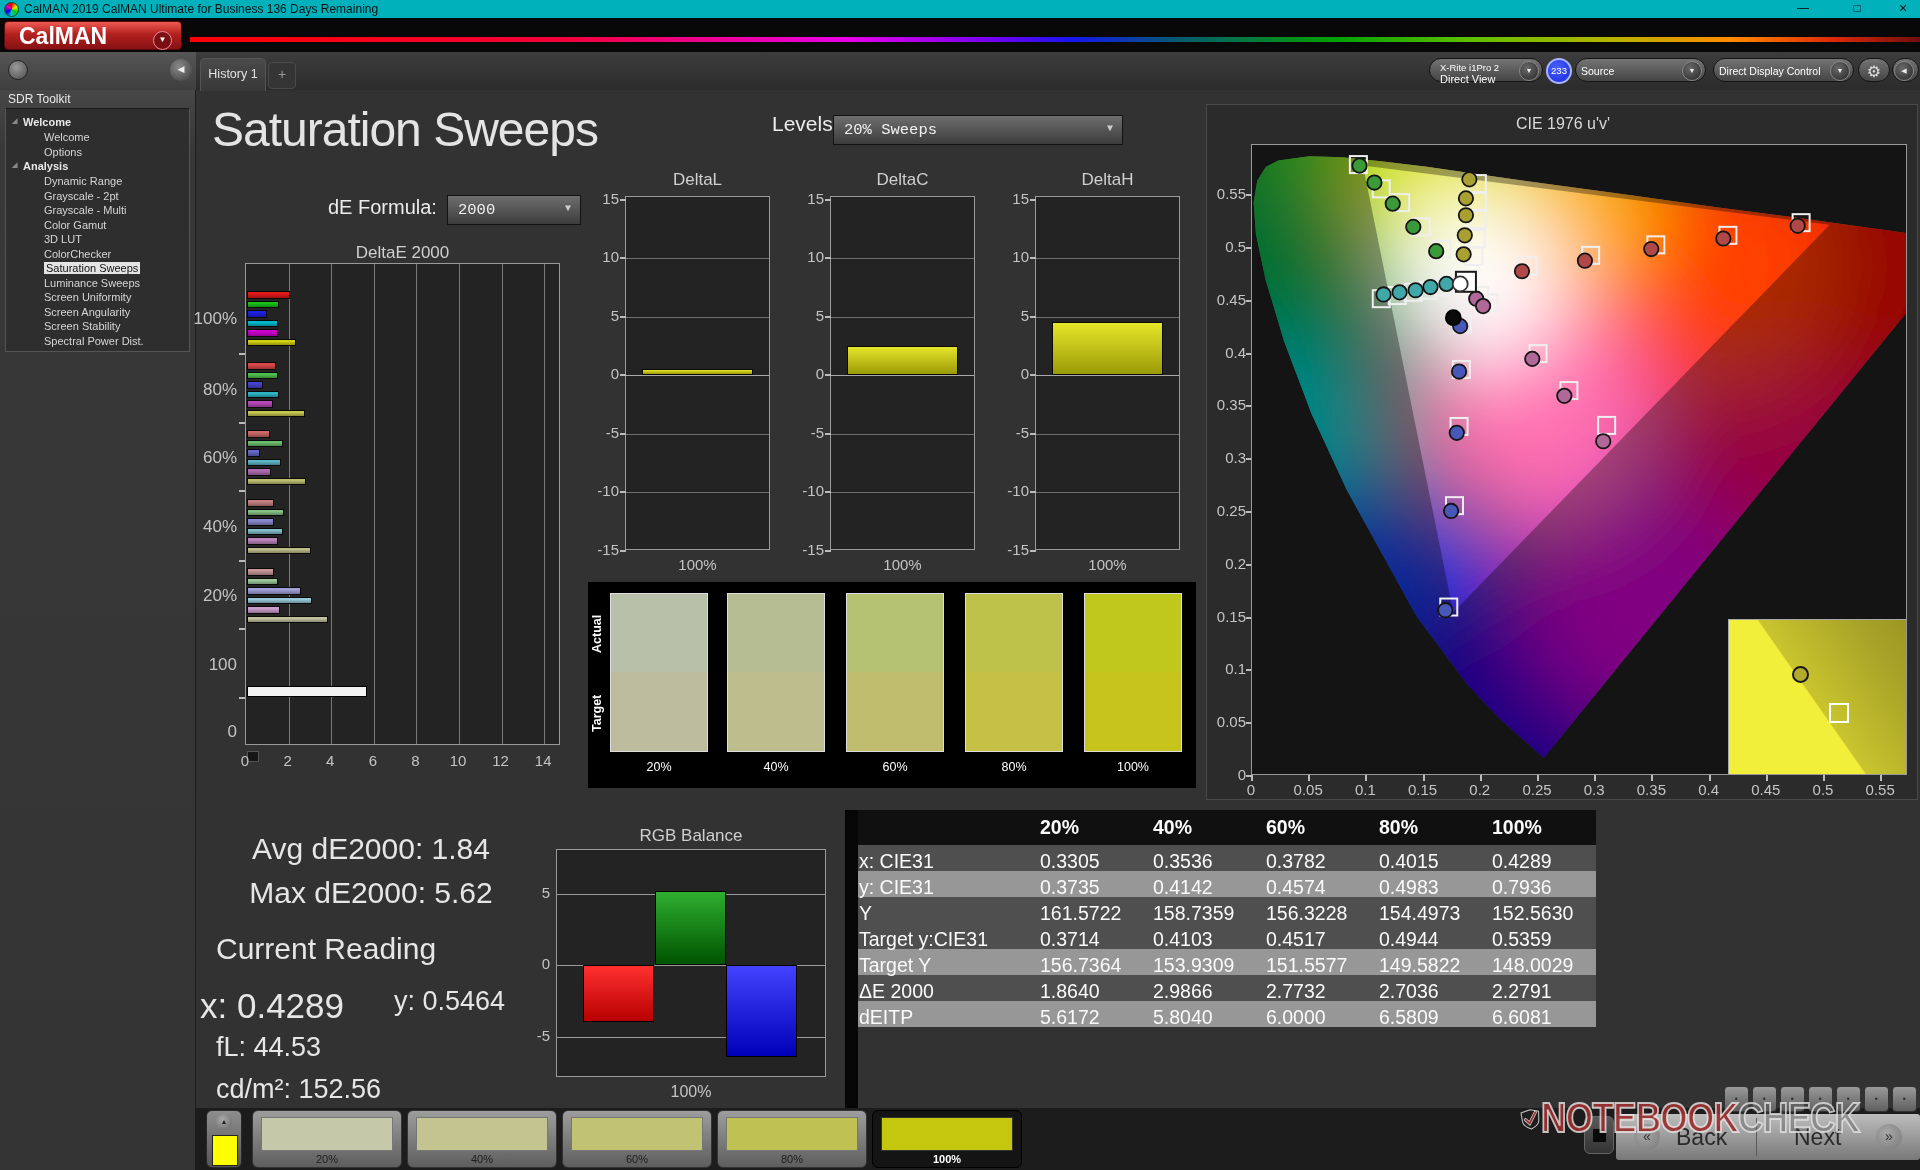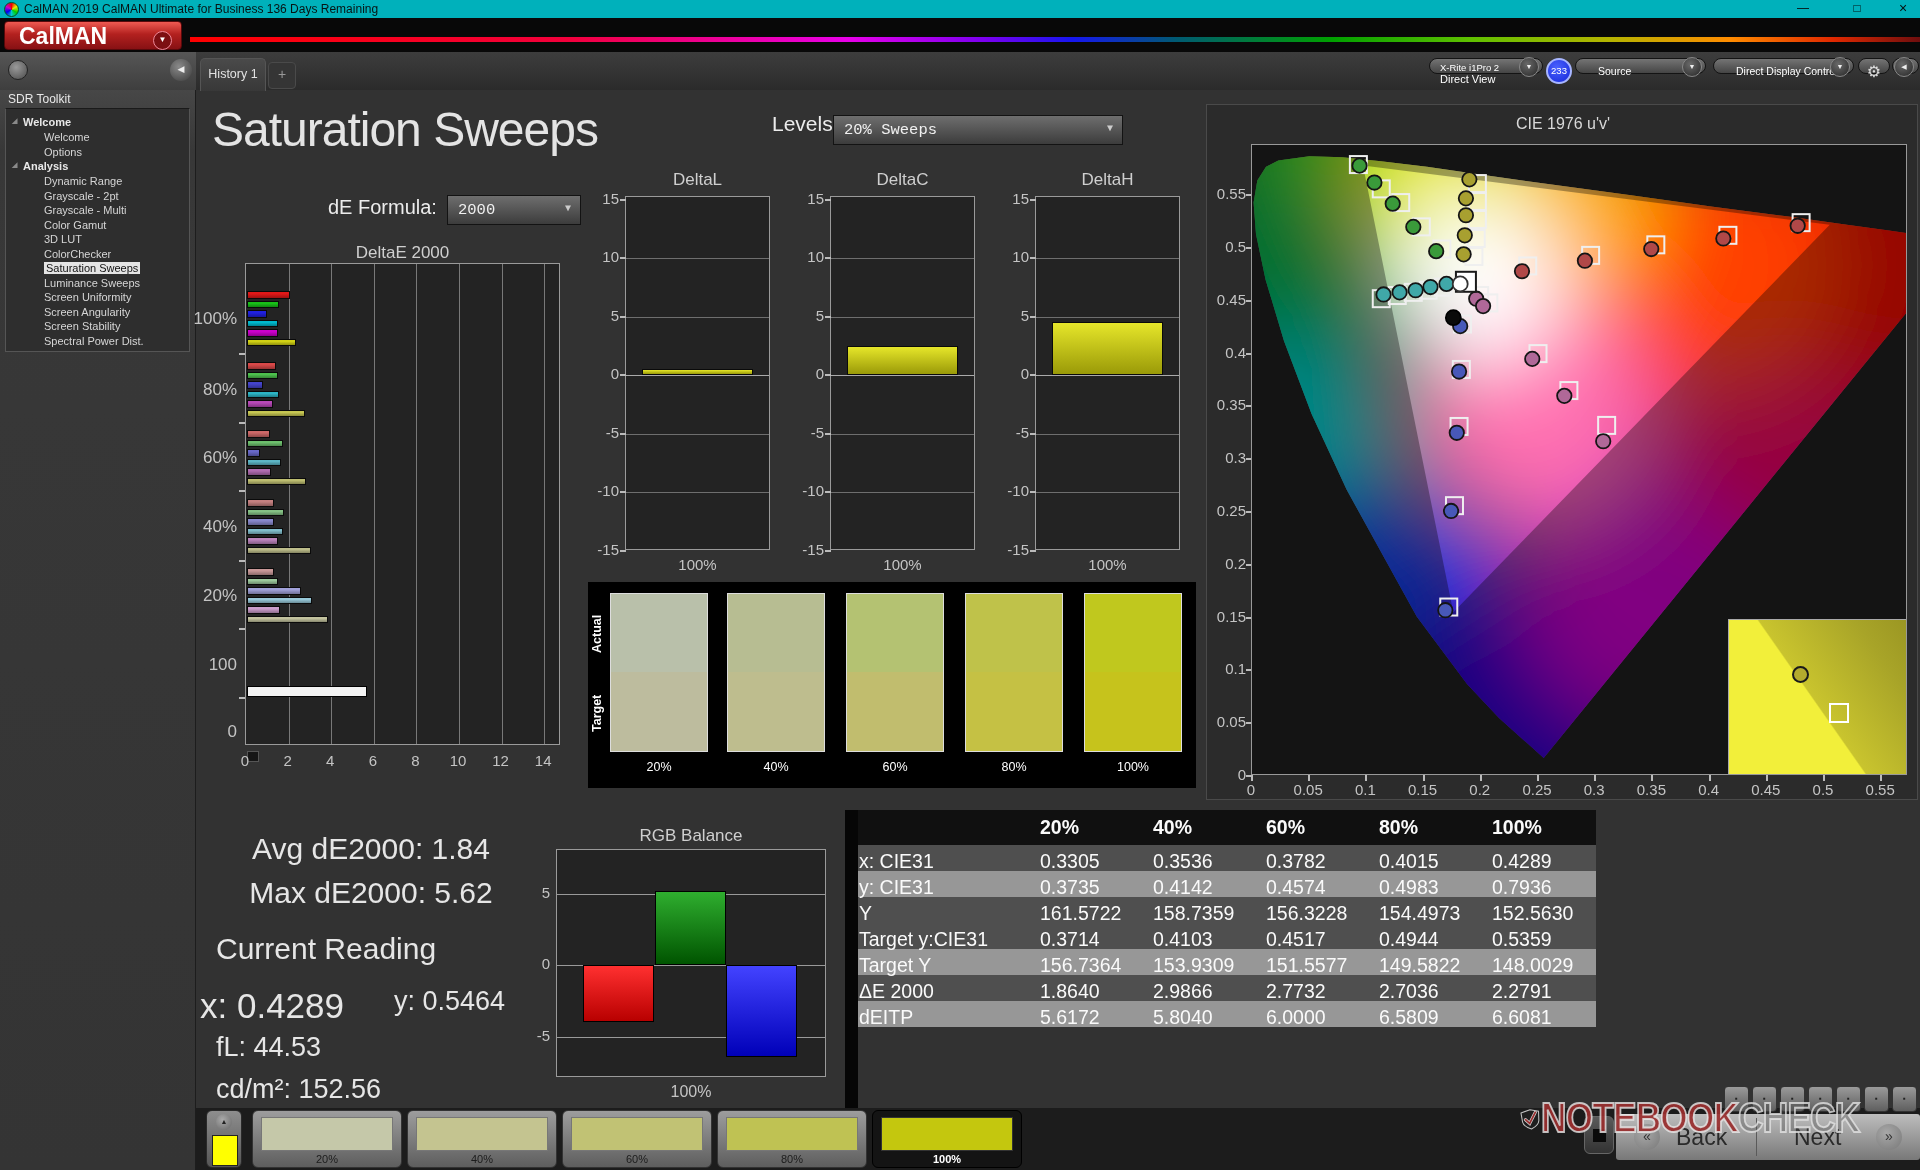--- a/index.html
+++ b/index.html
@@ -15,30 +15,30 @@
   #logo{left:4px;top:3px;width:178px;height:29px;background:linear-gradient(#ef5a52,#b3211f 45%,#871114);border:1px solid #58090b;border-radius:4px;color:#fff;font-weight:bold;font-size:23px;line-height:28px;padding-left:14px;box-sizing:border-box;}
   #logo-dd{left:148px;top:9px;width:17px;height:17px;border-radius:50%;background:#7c0f12;border:1px solid #e89;color:#fff;font-size:8px;text-align:center;line-height:16px;}
   #rainbow{left:190px;top:19px;width:1730px;height:5px;background:linear-gradient(90deg,#f00 0%,#f2003c 22%,#e800e8 38%,#7a00f0 46%,#1616f0 51%,#005a72 57%,#00a000 66%,#5fc000 74%,#b4b400 82%,#ff8c00 89%,#e02800 95%,#6e0e0e 100%);}
   
   #toolbar{left:0;top:52px;width:1920px;height:38px;background:linear-gradient(#3d3d3d,#2b2b2b);}
   #sbhead{left:0;top:52px;width:196px;height:38px;background:linear-gradient(#565656,#3e3e3e);}
   #radiobtn{left:8px;top:60px;width:18px;height:18px;border-radius:50%;background:radial-gradient(circle at 40% 35%,#9a9a9a,#4a4a4a);border:1px solid #222;}
   #collapsebtn{left:170px;top:59px;width:22px;height:22px;border-radius:50%;background:radial-gradient(circle at 40% 35%,#8a8a8a,#3a3a3a);color:#eee;font-size:9px;text-align:center;line-height:21px;}
   #tab-history{left:200px;top:58px;width:64px;height:32px;background:linear-gradient(#4a4a4a,#383838);border:1px solid #555;border-bottom:none;border-radius:5px 5px 0 0;color:#e2e2e2;font-size:12.5px;text-align:center;line-height:30px;}
   #tab-add{left:268px;top:62px;width:26px;height:25px;background:#353535;border:1px solid #4a4a4a;border-radius:4px;color:#999;font-size:14px;text-align:center;line-height:23px;}
-  .tbtn{top:58px;height:16px;background:linear-gradient(#747474,#454545);border:1px solid #141414;border-radius:13px;box-sizing:border-box;color:#fff;}
+  .tbtn{top:58px;height:24px;background:linear-gradient(#747474,#454545);border:1px solid #141414;border-radius:13px;box-sizing:border-box;color:#fff;}
   .accent{position:absolute;left:2px;top:2px;bottom:2px;width:4px;}
   .ddcirc{position:absolute;right:3px;top:50%;margin-top:-9px;width:18px;height:18px;border-radius:50%;background:radial-gradient(circle at 40% 35%,#6a6a6a,#262626);border:1px solid #888;color:#eee;font-size:7px;text-align:center;line-height:17px;}
   #meter-dd{left:1429px;width:114px;}
   #meter-dd .l1{position:absolute;left:10px;top:3px;font-size:9.5px;white-space:nowrap;}
   #meter-dd .l2{position:absolute;left:10px;top:14px;font-size:11px;white-space:nowrap;}
   #badge{left:1546px;top:58px;width:26px;height:26px;border-radius:50%;background:radial-gradient(circle at 40% 35%,#4a62ff,#1527d8);border:2px solid #a8b6ff;box-sizing:border-box;color:#fff;font-size:9.5px;text-align:center;line-height:22px;}
   #source-dd{left:1575px;width:131px;}
   #ddc-dd{left:1713px;width:141px;}
-  .ddlabel{position:absolute;left:22px;top:6px;font-size:10.5px;white-space:nowrap;}
+  .ddlabel{position:absolute;left:5px;top:6px;font-size:10.5px;white-space:nowrap;}
   #gearbtn{left:1858px;width:32px;text-align:center;font-size:16px;line-height:26px;color:#ddd;}
   #backarrowbtn{left:1892px;width:27px;}
   #backarrowbtn .ddcirc{right:4px;}
   
   #sidebar{left:0;top:90px;width:196px;height:1080px;background:linear-gradient(#474747,#383838 60px,#343434);border-right:1px solid #1d1d1d;box-sizing:border-box;}
   #sbtitle{left:8px;top:2px;font-size:12px;color:#e8e8e8;}
   #tree{left:5px;top:18px;width:185px;height:244px;background:#2e2e2e;border:1px solid #555;border-top-color:#1a1a1a;padding-top:6px;box-sizing:border-box;}
   .tree-sec{position:relative;padding:1px 0 2px 17px;font-size:11px;font-weight:bold;color:#e8e8e8;}
   .tree-sec .tw{position:absolute;left:6px;top:2px;font-size:7px;color:#8a8a8a;}
   .tree-item{padding:1px 0 1.5px 38px;font-size:11px;color:#d6d6d6;white-space:nowrap;}

